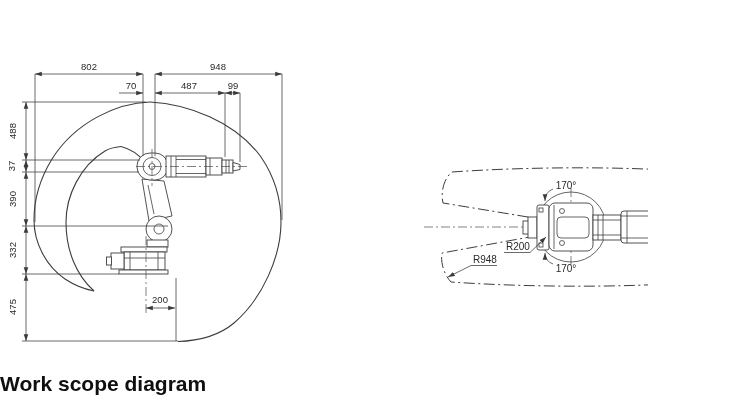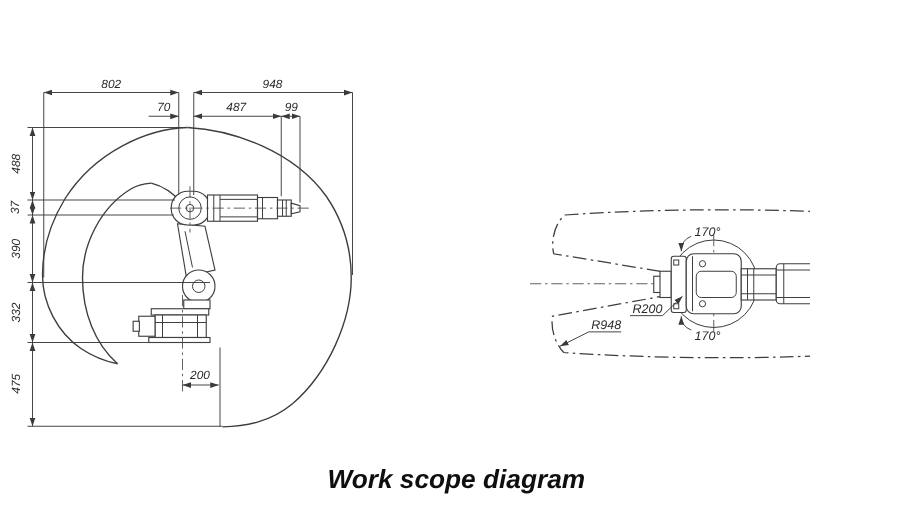--- a/index.html
+++ b/index.html
@@ -1,30 +1,30 @@
 <!DOCTYPE html>
 <html><head>
 <meta charset="utf-8">
 <style>
   html,body{margin:0;padding:0;background:#ffffff;}
   #canvas{position:relative;width:648px;height:411px;background:#ffffff;overflow:hidden;
-          font-family:"Liberation Sans",sans-serif;font-style:italic;}
+          font-family:"Liberation Sans",sans-serif;}
   svg{display:block;}
   svg text{font-family:"Liberation Sans","DejaVu Sans",sans-serif;fill:#2a2a2a;
            font-size:9.5px;letter-spacing:0;}
   svg text.lbl{font-size:10px;}
   .ln{stroke:#3d3d3d;fill:none;}
   .w1{stroke-width:1.1;}
   .w0{stroke-width:0.8;}
   .robot{stroke:#3f3f3f;stroke-width:0.9;fill:#ffffff;}
   .robot-nf{stroke:#3f3f3f;stroke-width:0.8;fill:none;}
   .cl{stroke:#4a4a4a;stroke-width:0.7;fill:none;stroke-dasharray:9 3 2 3;}
   .env{stroke:#3d3d3d;stroke-width:1.0;fill:none;stroke-dasharray:11 3.5 2 3.5;}
   .dim{stroke:#3a3a3a;stroke-width:0.75;fill:none;}
-  #title-bar{position:absolute;left:0;top:372px;width:730px;text-align:center;
+  #title-bar{position:absolute;left:0;top:372px;width:730px;
              font-size:21px;font-weight:700;color:#0f0f0f;}
 </style>
 </head>
 <body>
 
 <div id="canvas">
 
 <svg width="730" height="368" viewBox="0 0 730 368">
   <defs>
     <marker id="ah" markerWidth="8" markerHeight="6" refX="6.8" refY="2.75" orient="auto-start-reverse" markerUnits="userSpaceOnUse">

